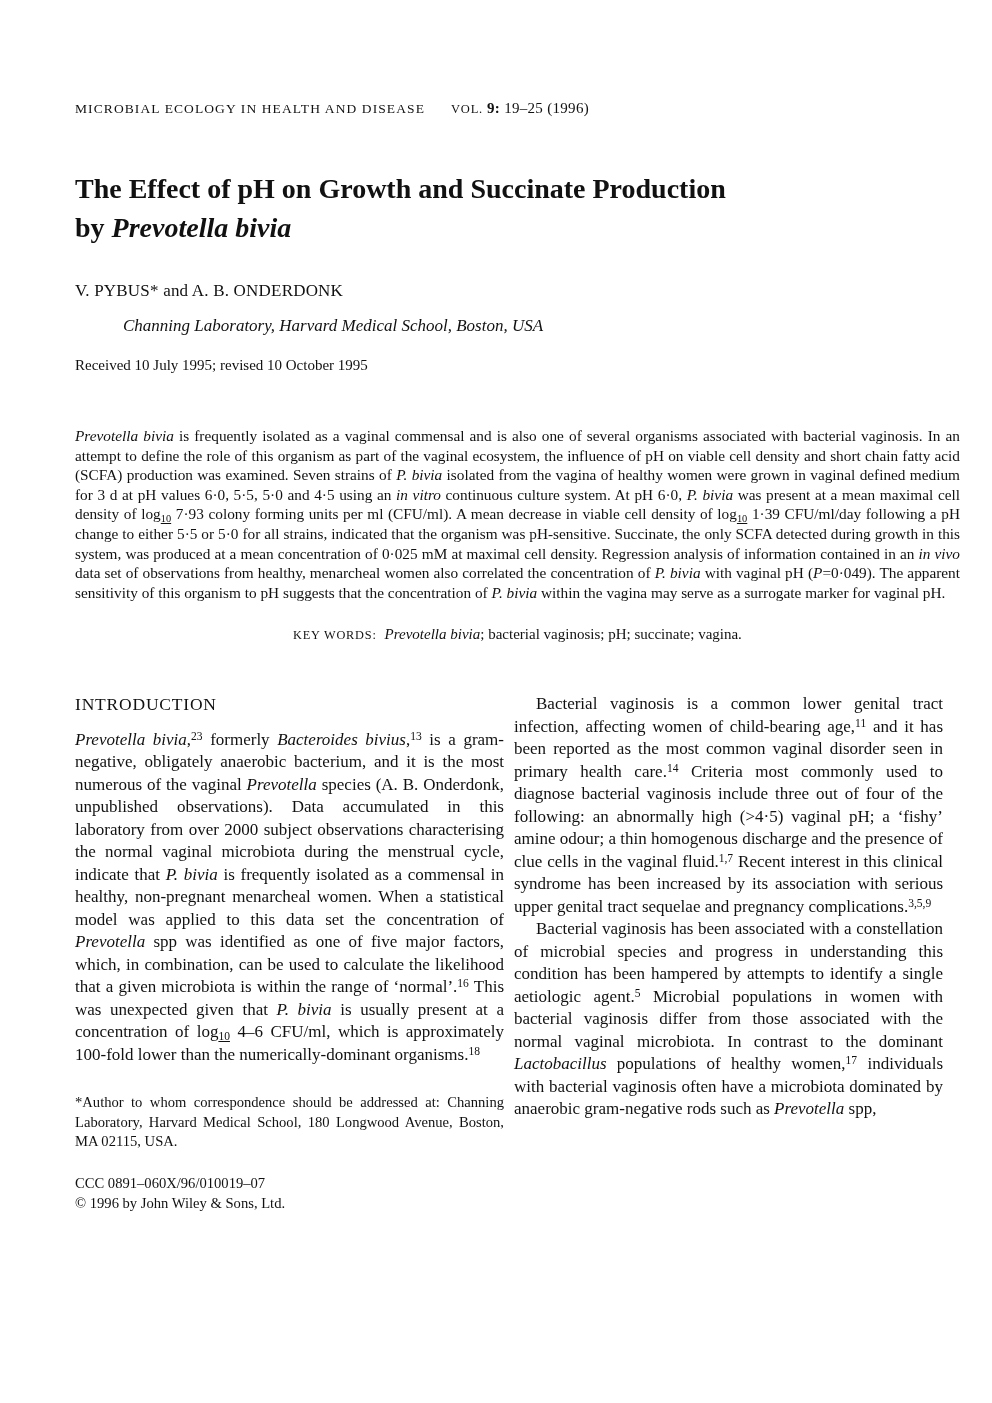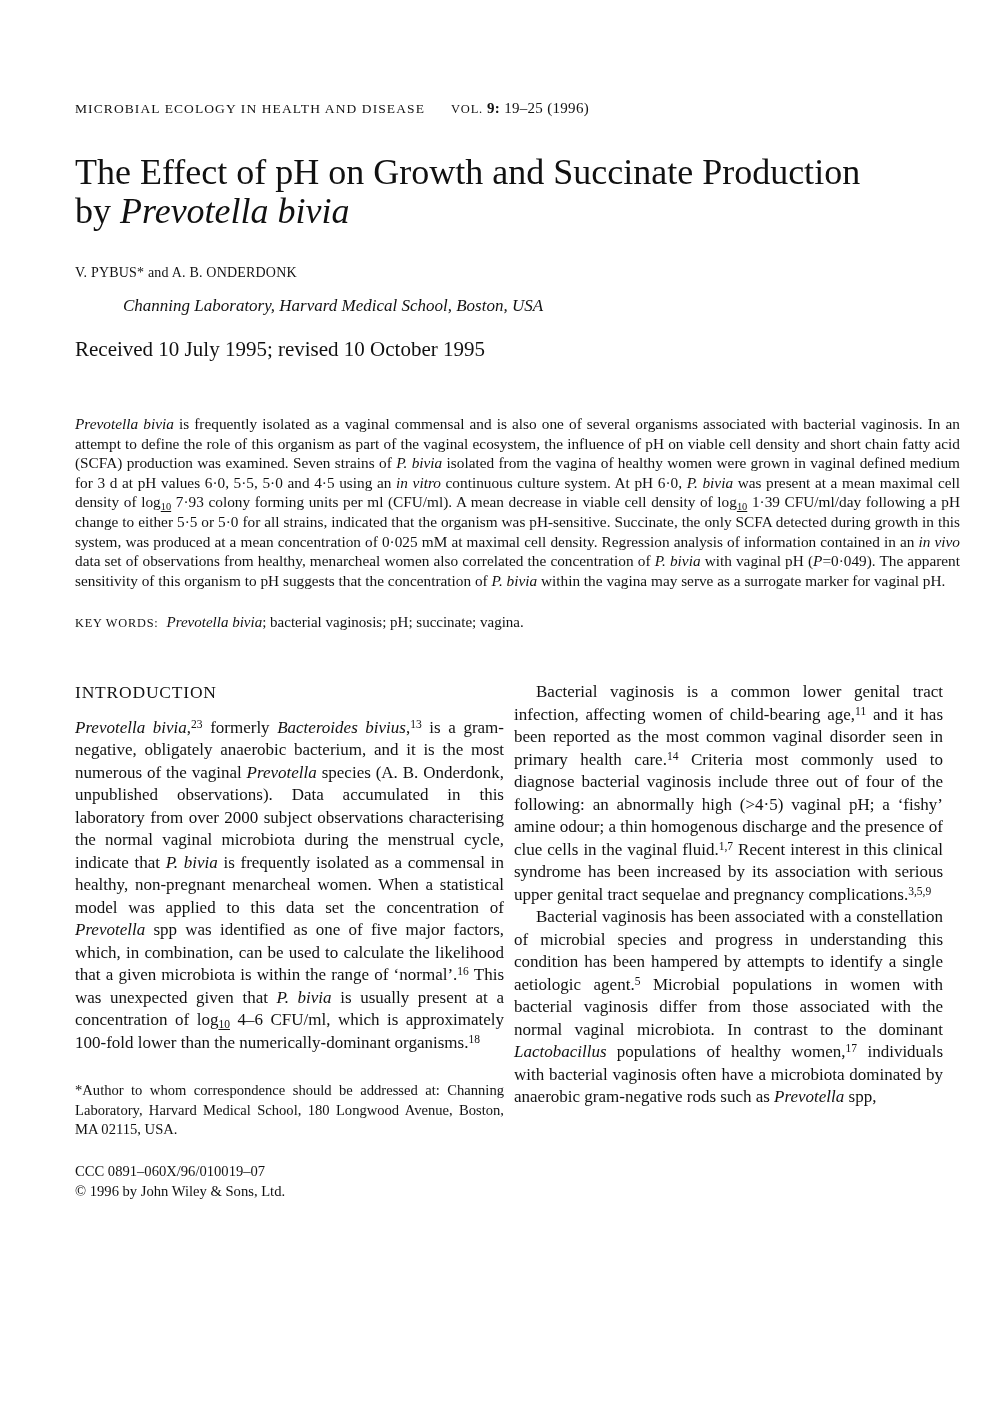--- a/index.html
+++ b/index.html
@@ -24,50 +24,51 @@
   .journal-line{
     font-size:13.5px;
     letter-spacing:0.6px;
     white-space:nowrap;
   }
   .journal-name{letter-spacing:1.1px;}
   .vol-info{margin-left:26px;font-size:15px;letter-spacing:0.3px;}
   .vol-info .sc{font-size:12.5px;letter-spacing:0.8px;}
 
   .title{
-    margin-top:36px;
-    font-size:36px;
+    margin-top:52px;
+    font-size:28px;
     line-height:39px;
-    font-weight:normal;
+    font-weight:bold;
   }
   .authors{
     margin-top:34px;
-    font-size:14px;
+    font-size:17px;
     letter-spacing:0.2px;
   }
   .affiliation{
     margin-top:15px;
     font-style:italic;
     font-size:17px;
     margin-left:48px;
   }
   .received{
     margin-top:21px;
-    font-size:21px;
+    font-size:15px;
   }
 
   .abstract{
     margin-top:52px;
     font-size:15.3px;
     line-height:19.6px;
     text-align:justify;
   }
   .keywords{
     margin-top:24px;
     font-size:15px;
+    text-align:center;
   }
   .kw-label{font-size:12.3px;letter-spacing:0.8px;}
   .kw-text{margin-left:8px;}
 
   .columns{
     margin-top:50px;
     display:flex;
     gap:10px;
   }
   .col{

